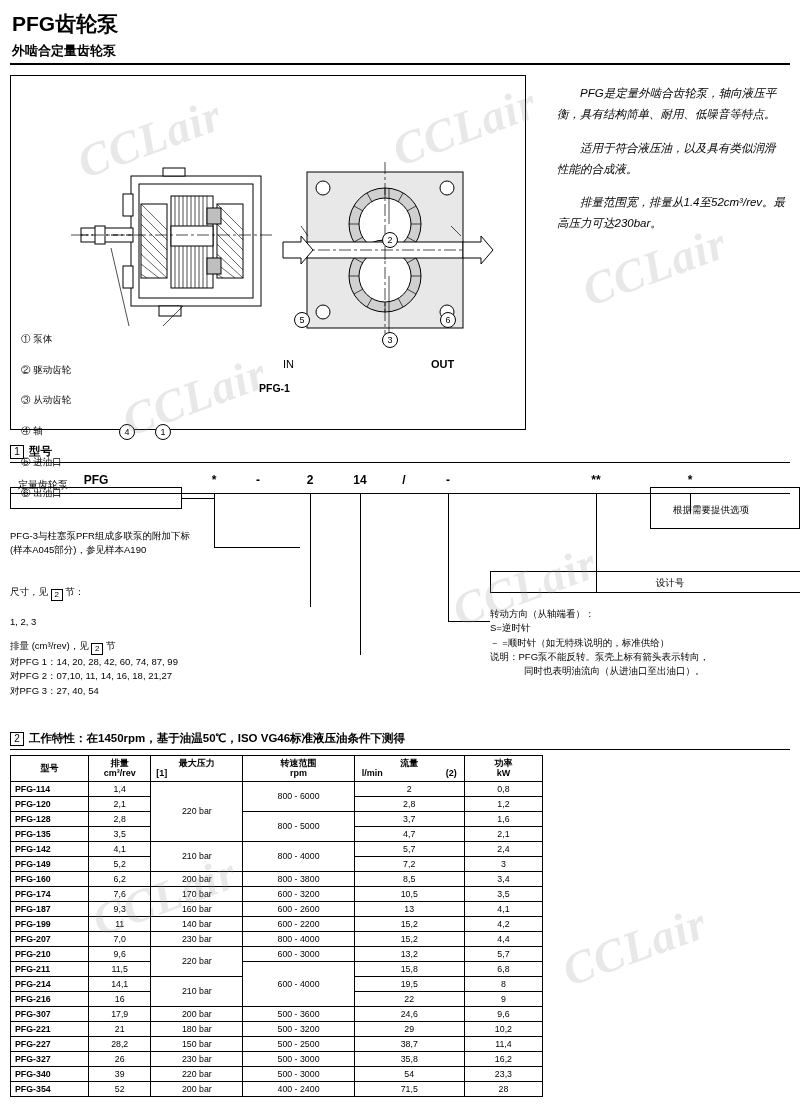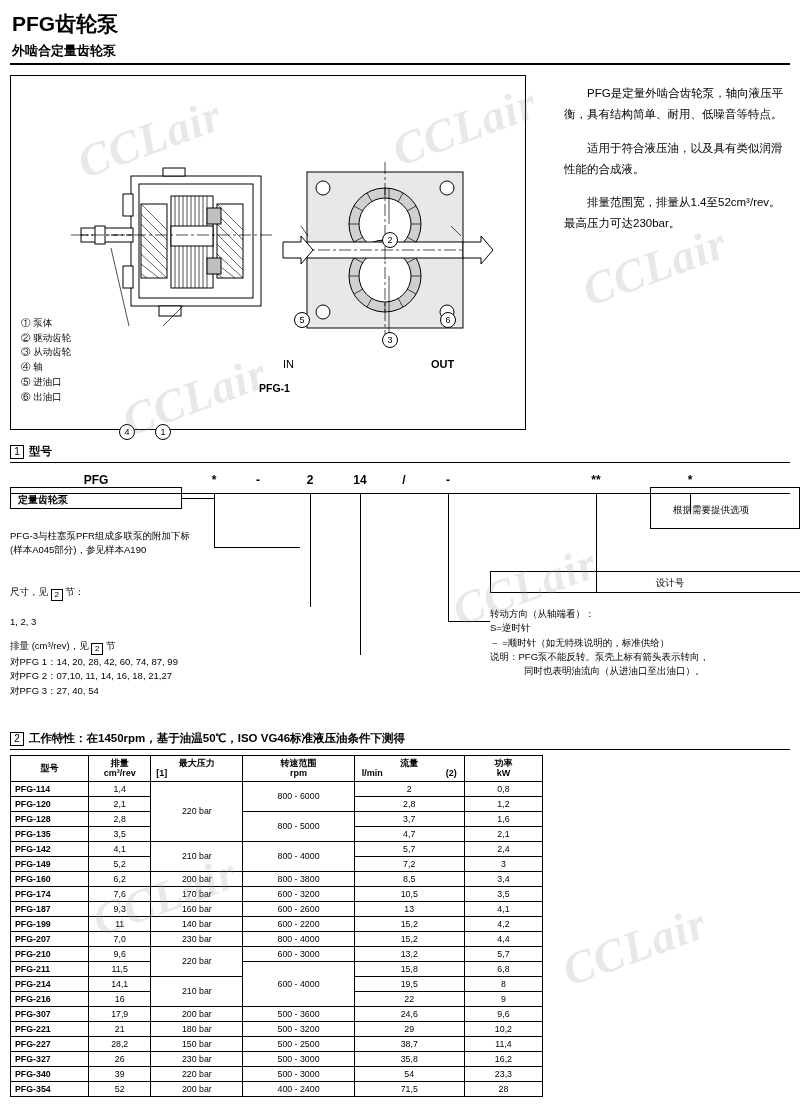--- a/index.html
+++ b/index.html
@@ -41,35 +41,35 @@
     border: 1px solid #000;
     position: relative;
     background: #fff;
   }
   .desc-col {
     flex: 1;
     padding: 8px 4px 0 22px;
     font-size: 11.5px;
     line-height: 1.85;
   }
-  .desc-col p { margin: 0 0 12px 16px; text-indent: 2em; }
+  .desc-col p { margin: 0 0 12px 9px; text-indent: 2em; font-style: italic; }
 
   
   .fig-caption {
     position: absolute;
     left: 248px; top: 306px;
     font-size: 10.5px; font-weight: bold;
   }
   .legend {
     position: absolute;
     left: 10px; top: 240px;
     font-size: 9.5px;
     line-height: 1.55;
   }
-  .legend div { white-space: nowrap; }
+  .legend div { white-space: nowrap; margin-top: 16px; }
   .cball {
     position: absolute;
     width: 16px; height: 16px; border: 1px solid #000; border-radius: 50%;
     background: #fff; font-size: 9px;
     display: flex; align-items: center; justify-content: center;
   }
 
   
   .sec-head { display: flex; align-items: center; margin-top: 14px; }
   .sec-num {
@@ -312,21 +312,21 @@
     <div class="mline" style="left:204px; top:26px; width:1px; height:54px;"></div>
     <div class="mline" style="left:204px; top:80px; width:86px; height:1px;"></div>
     <div class="mline" style="left:300px; top:26px; width:1px; height:114px;"></div>
     <div class="mline" style="left:350px; top:26px; width:1px; height:162px;"></div>
     <div class="mline" style="left:438px; top:26px; width:1px; height:128px;"></div>
     <div class="mline" style="left:438px; top:154px; width:42px; height:1px;"></div>
     <div class="mline" style="left:586px; top:26px; width:1px; height:100px;"></div>
     <div class="mline" style="left:680px; top:26px; width:1px; height:20px;"></div>
 
     <div class="mbox" style="left:0px; top:20px; width:172px; height:22px;"></div>
-    <div class="mtext" style="left:8px; top:25px; font-size:10px; font-weight:bold;">定量齿轮泵</div>
+    <div class="mtext" style="left:8px; top:10px; font-size:10px; font-weight:normal;">定量齿轮泵</div>
     <div class="mline" style="left:172px; top:31px; width:32px; height:1px;"></div>
 
     <div class="mtext" style="left:0px; top:62px; width:300px;">
       <div>PFG-3与柱塞泵PFR组成多联泵的附加下标</div>
       <div>(样本A045部分)，参见样本A190</div>
     </div>
     <div class="mtext" style="left:0px; top:118px; width:300px;">
       <div>尺寸，见 <span class="sq">2</span> 节：</div>
       <div style="margin-top:14px;">1, 2, 3</div>
     </div>

